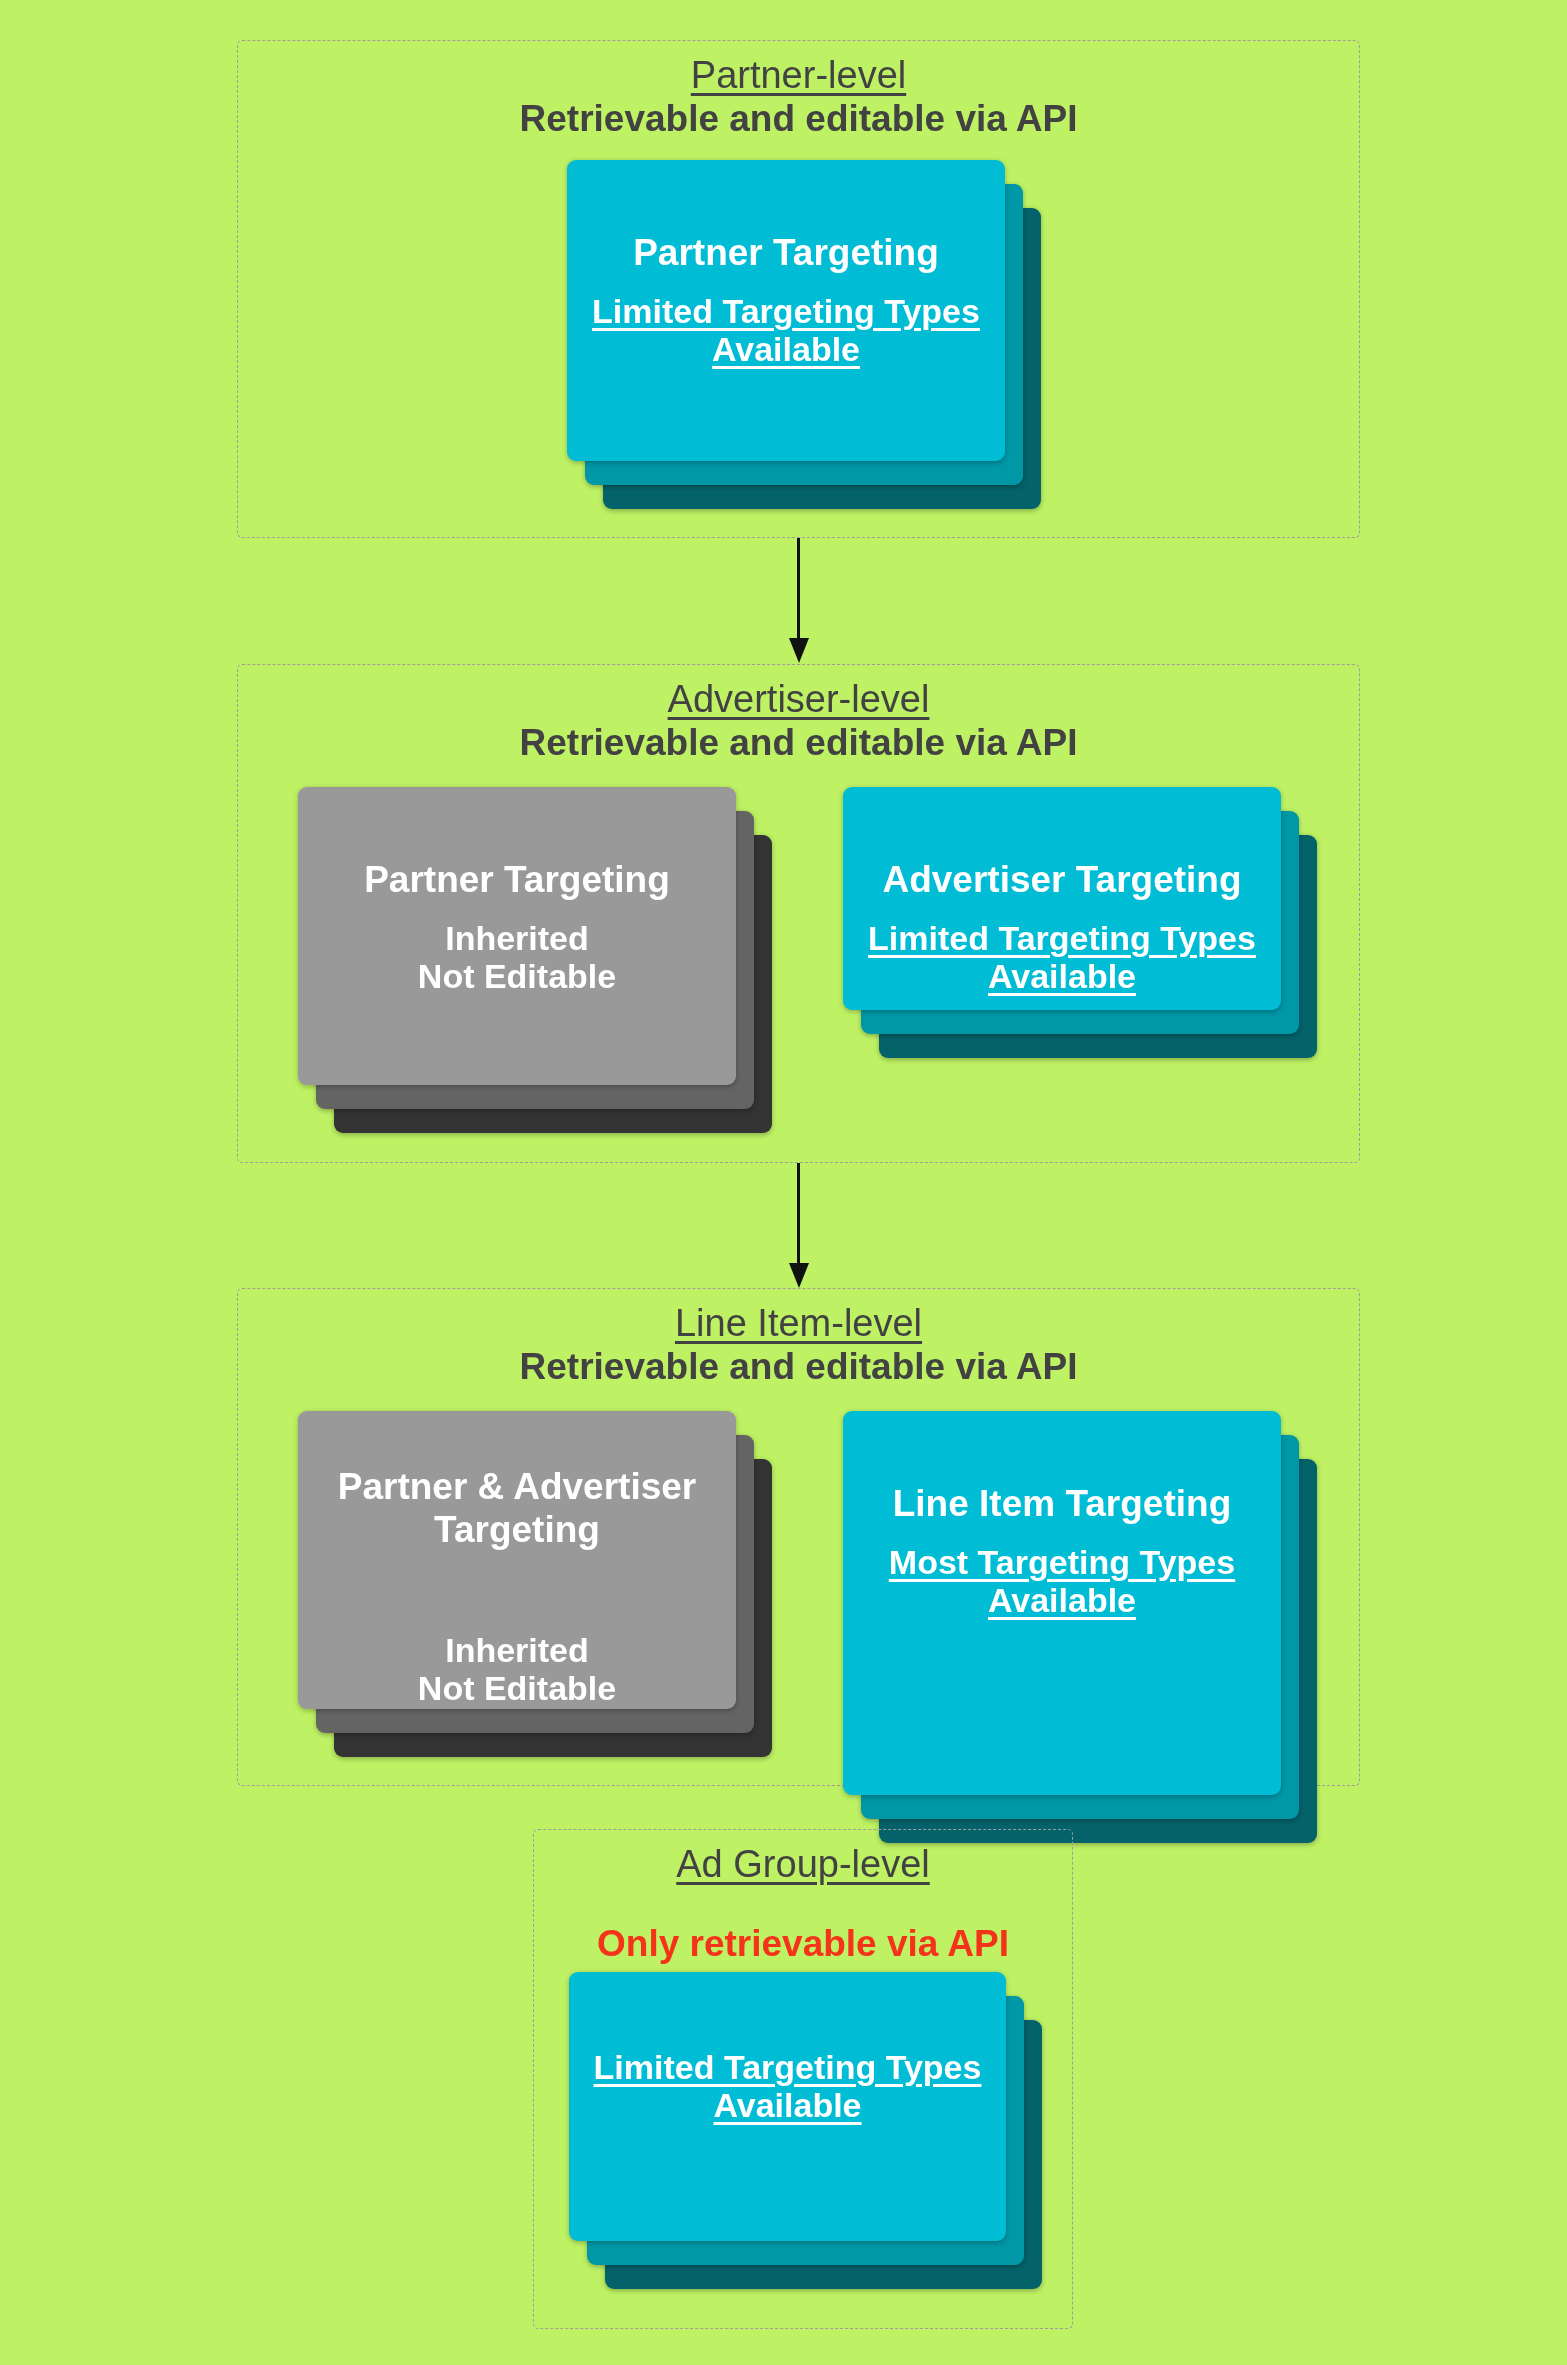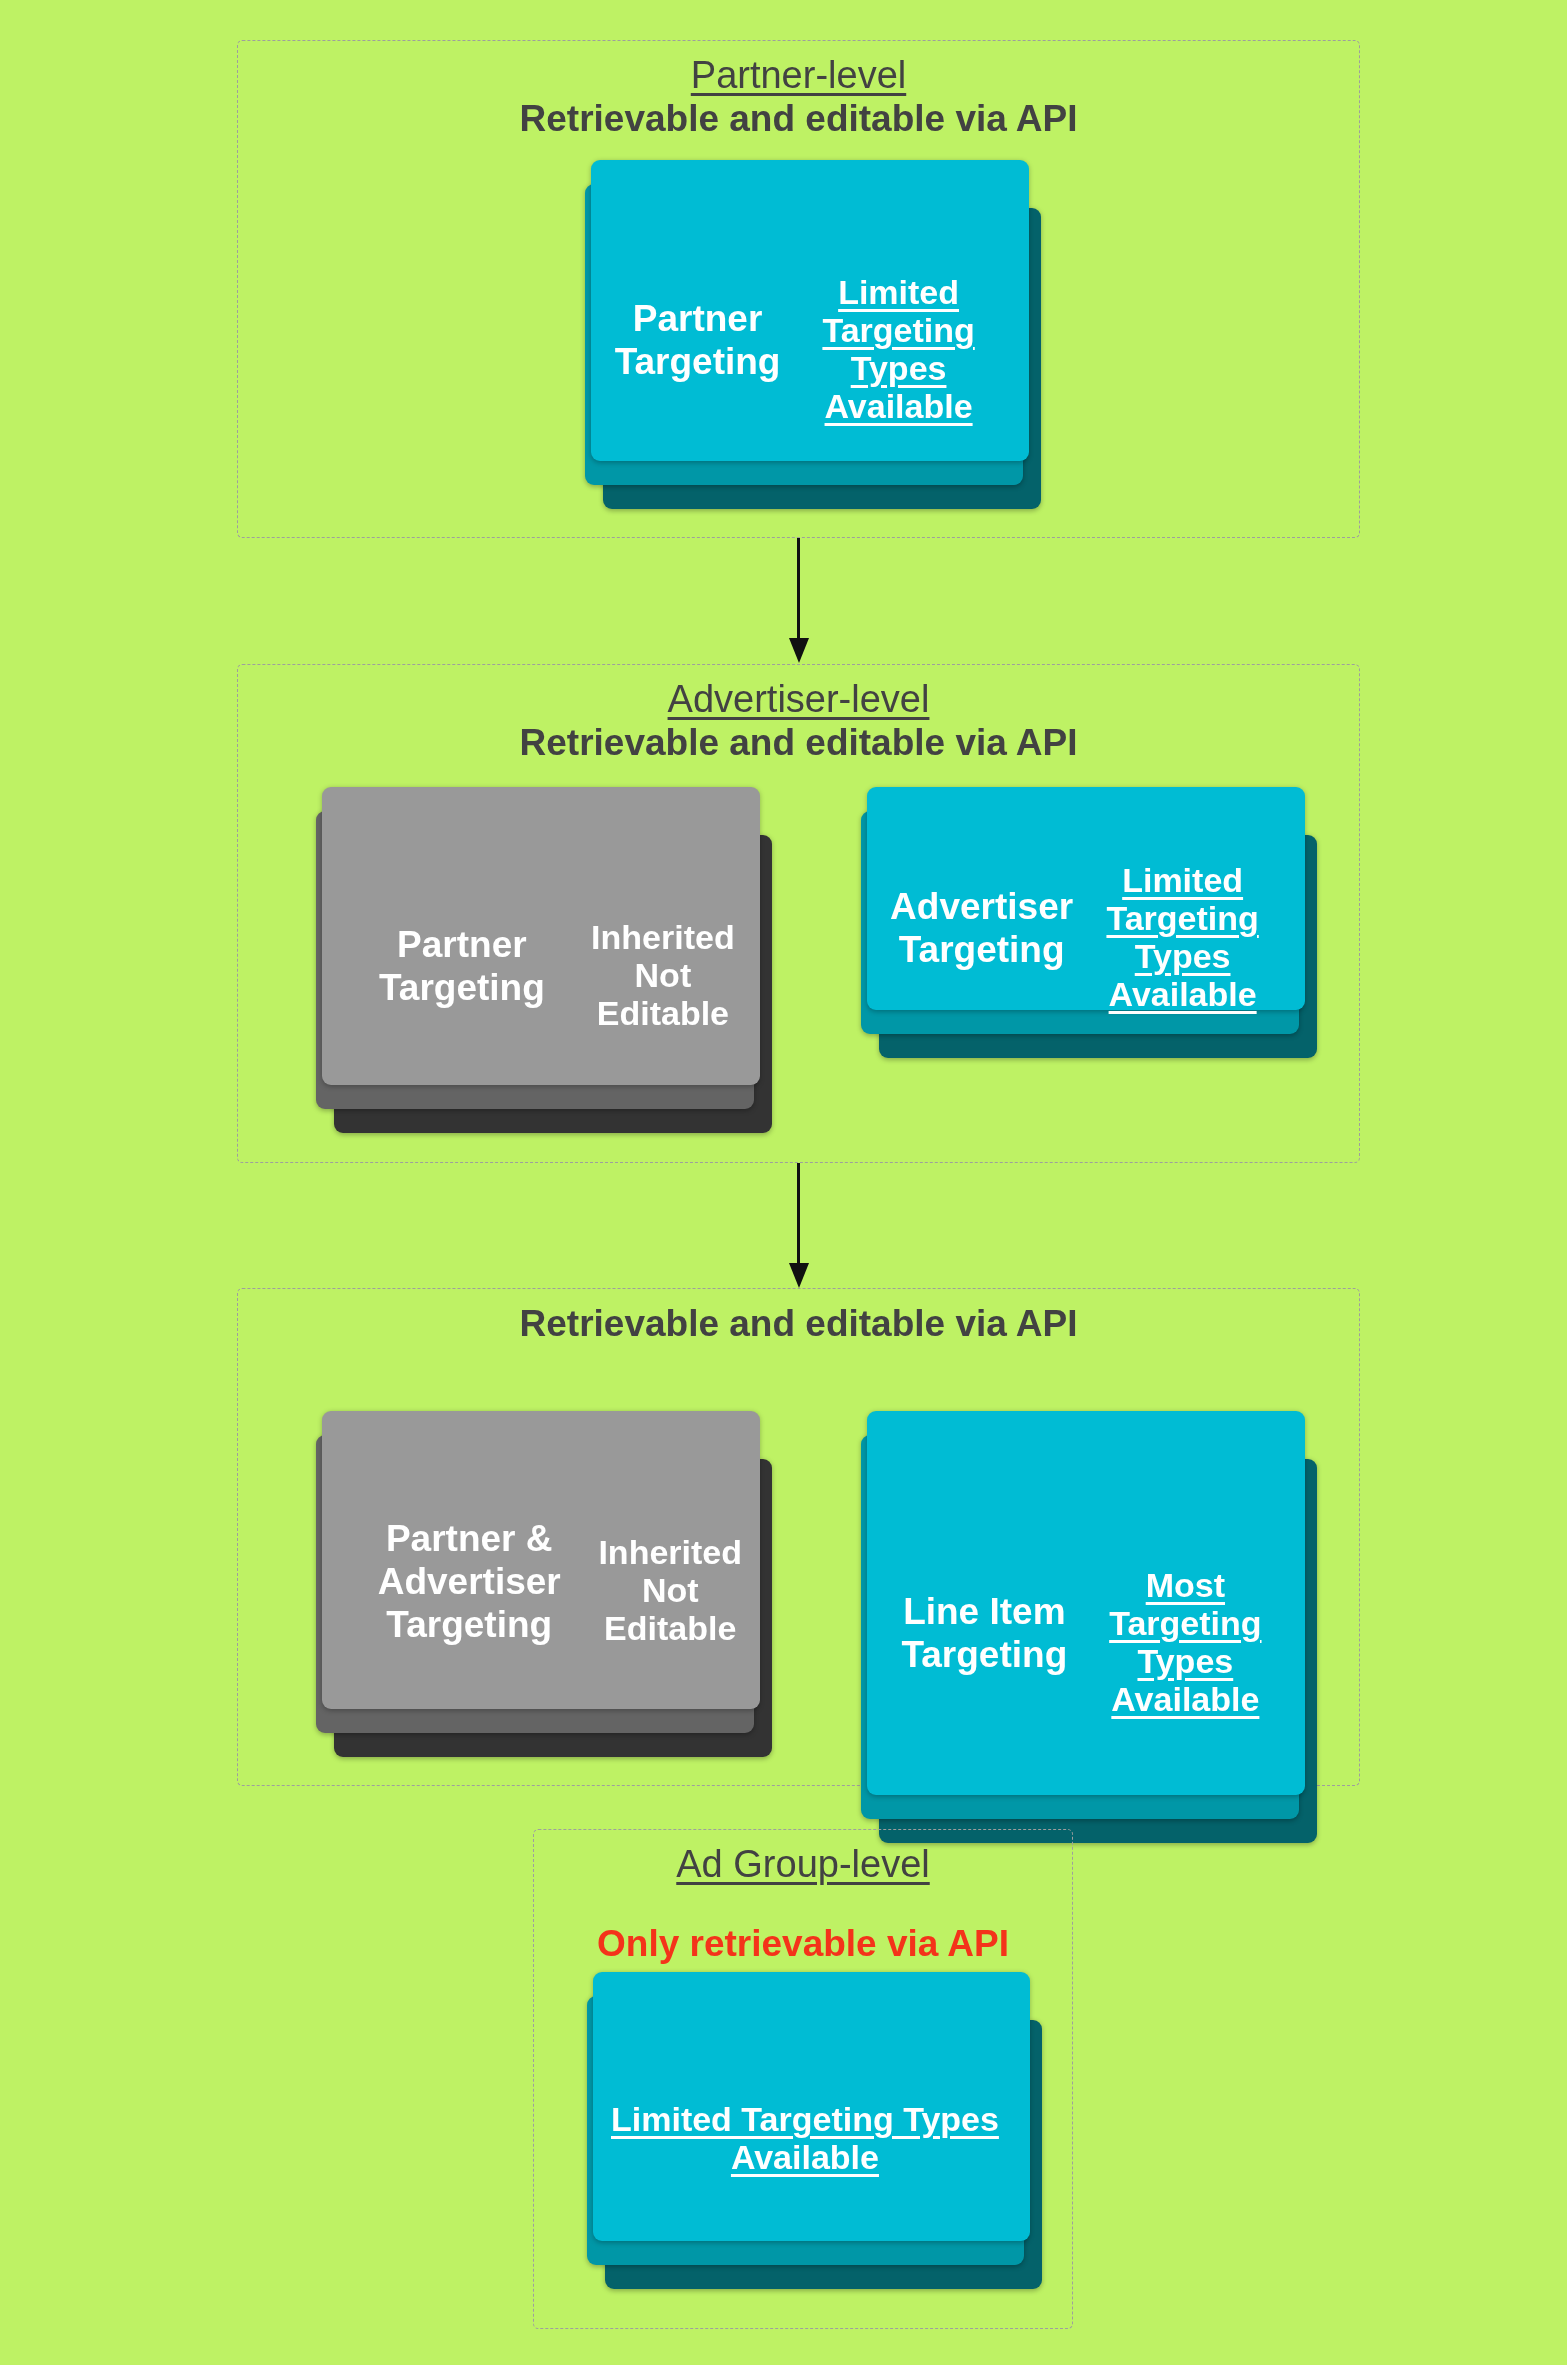--- a/index.html
+++ b/index.html
@@ -48,26 +48,26 @@
   .teal  .layer.l3, .layer.l3.teal-dark{ background:var(--teal_dark,#04626a); }
   .teal  .layer.l2, .layer.l2.teal-mid { background:var(--teal_mid,#0097a7); }
   .gray  .layer.l3, .layer.l3.gray-dark{ background:var(--gray_dark,#333333); }
   .gray  .layer.l2, .layer.l2.gray-mid { background:var(--gray_mid,#646464); }
   .card{
     position:absolute;
     top:0;left:0;width:100%;height:100%;
     border-radius:9px;
     box-shadow:0 1.8px 5.4px rgba(0,0,0,0.25);
     display:flex;
+    flex-direction:column;
     align-items:center;
     box-sizing:border-box;
-    padding:71px 18px 12px 18px;
+    padding:71px 18px 2px 18px;
     color:var(--card_text,#ffffff);
     text-align:center;
-    margin-left:24px;
   }
   .card.pad-sm{ padding-top:63px; }
   .card.pad-xs{ padding-top:54px;justify-content:space-between; }
   .card.teal-face{ background:var(--teal,#00bcd4); }
   .card.gray-face{ background:var(--gray,#999999); }
   .card-title{
     font-size:37px;
     font-weight:700;
     line-height:43px;
     max-width:411px;
@@ -159,20 +159,21 @@
     </div>
   </section>
 
   <div class="arrow" style="left:788px;top:1163px;height:125px">
     <div class="arrow-line"></div>
     <div class="arrow-head"></div>
   </div>
 
   <section class="panel" style="left:237px;top:1288px;width:1123px;height:498px">
     <div class="panel-header">
+      <div class="level-title">Line Item-level</div>
       <div class="level-subtitle">Retrievable and editable via API</div>
     </div>
     <div class="stack gray" style="left:60px;top:122px;width:438px;height:298px">
       <div class="layer l3"></div>
       <div class="layer l2"></div>
       <div class="card gray-face pad-xs">
         <div class="card-title">Partner &amp; Advertiser Targeting</div>
         <div class="card-body">
           <div>Inherited</div>
           <div>Not Editable</div>

